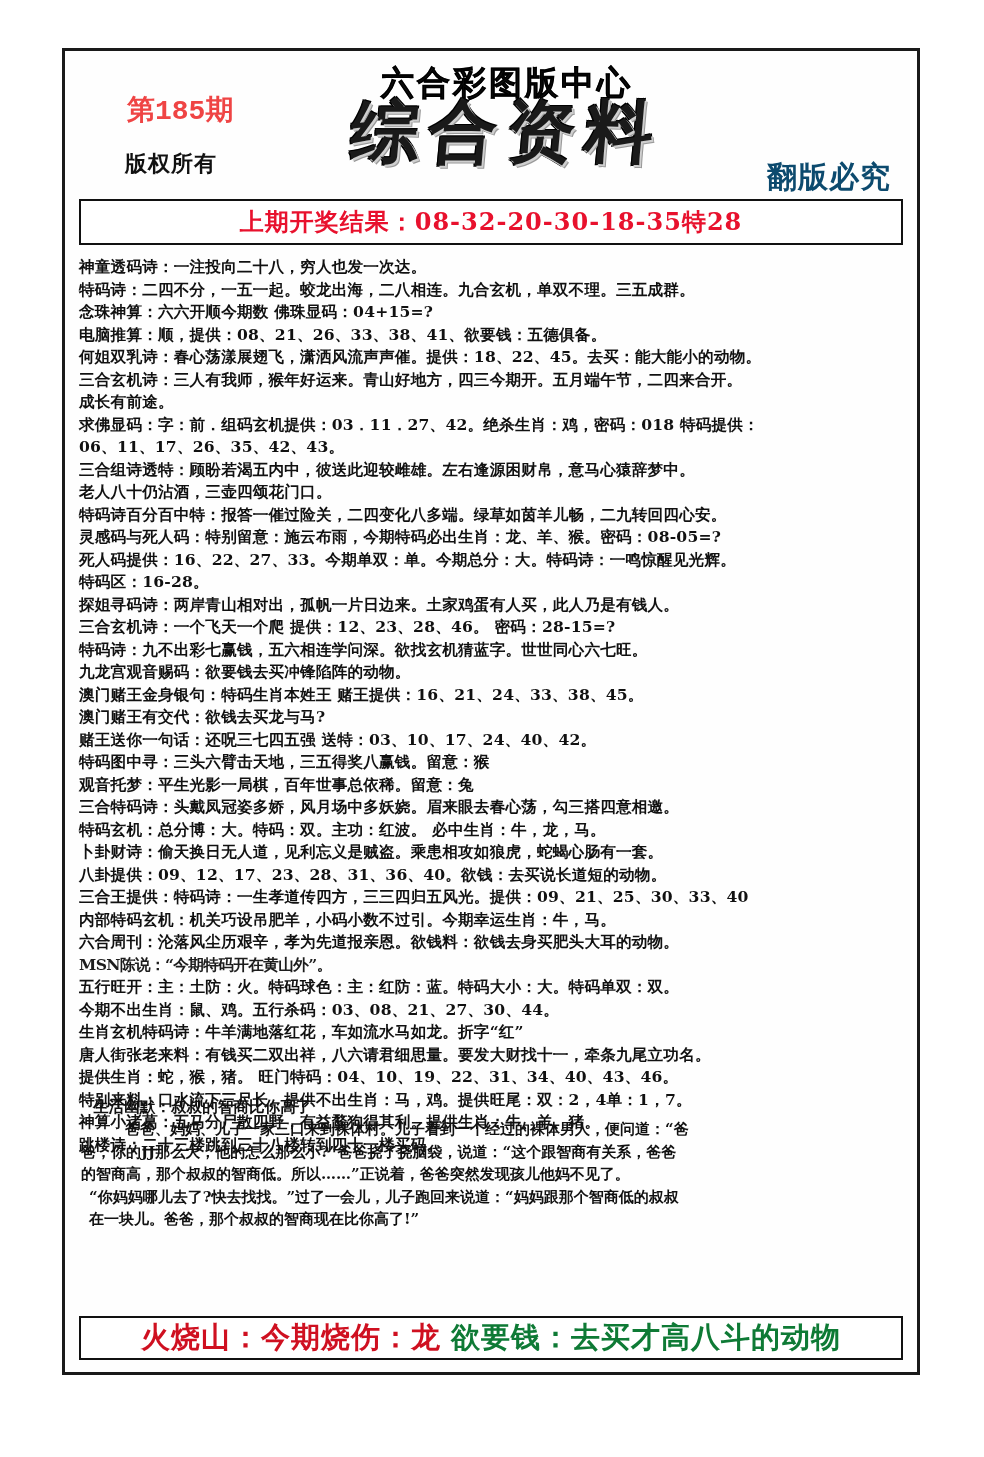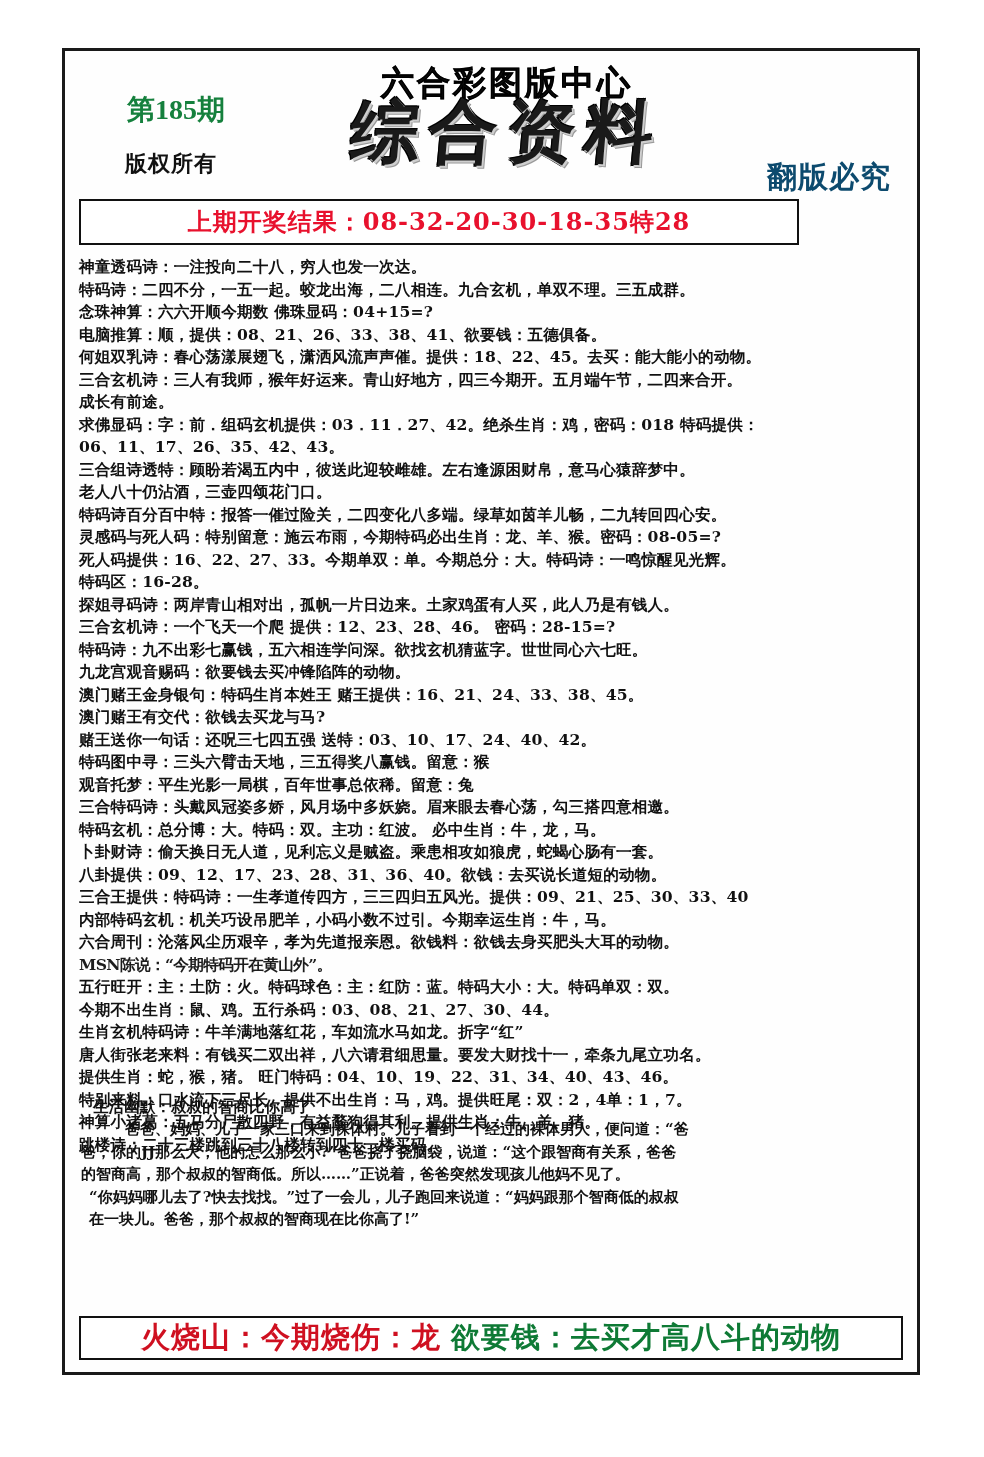--- a/index.html
+++ b/index.html
@@ -33,23 +33,23 @@
   .header {
     position: relative;
     height: 144px;
   }
   .issue-no {
     position: absolute;
     left: 30px;
     top: 40px;
     font-size: 28px;
     font-weight: 700;
-    color: #15803d;
+    color: #ef4444;
     letter-spacing: 0px;
-    font-family: Liberation Serif, serif;
+    font-family: Liberation Mono, monospace;
   }
   .brand-top {
     position: absolute;
     left: 0; right: 0;
     top: 10px;
     text-align: center;
     font-size: 33px;
     font-weight: 700;
     color: #111;
     letter-spacing: 3px;
@@ -95,21 +95,21 @@
     letter-spacing: 1px;
     font-family: "DejaVu Serif", "Liberation Serif", serif;
     text-align: center;
   }
 
   
   .result-bar {
     position: absolute;
     left: 14px;
     top: 148px;
-    width: 720px;
+    width: 824px;
     height: 46px;
     border: 2px solid #111;
     box-sizing: border-box;
     display: flex;
     align-items: center;
     justify-content: center;
     background: #fff;
   }
   .result-text {
     font-size: 24px;

